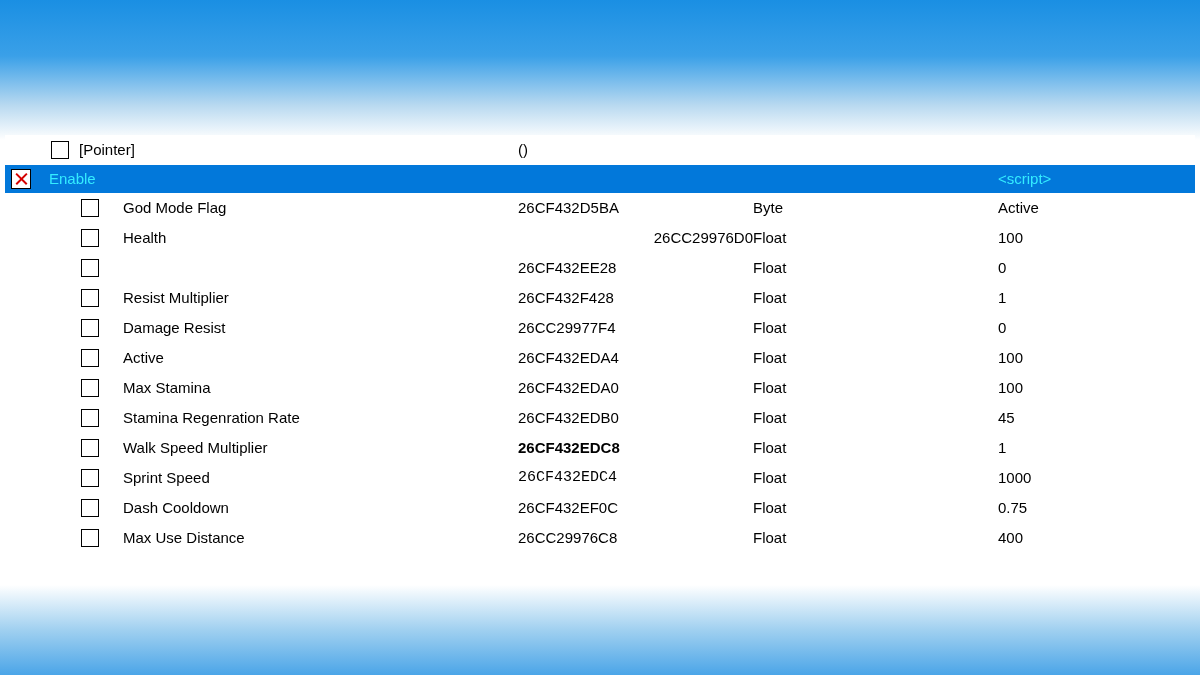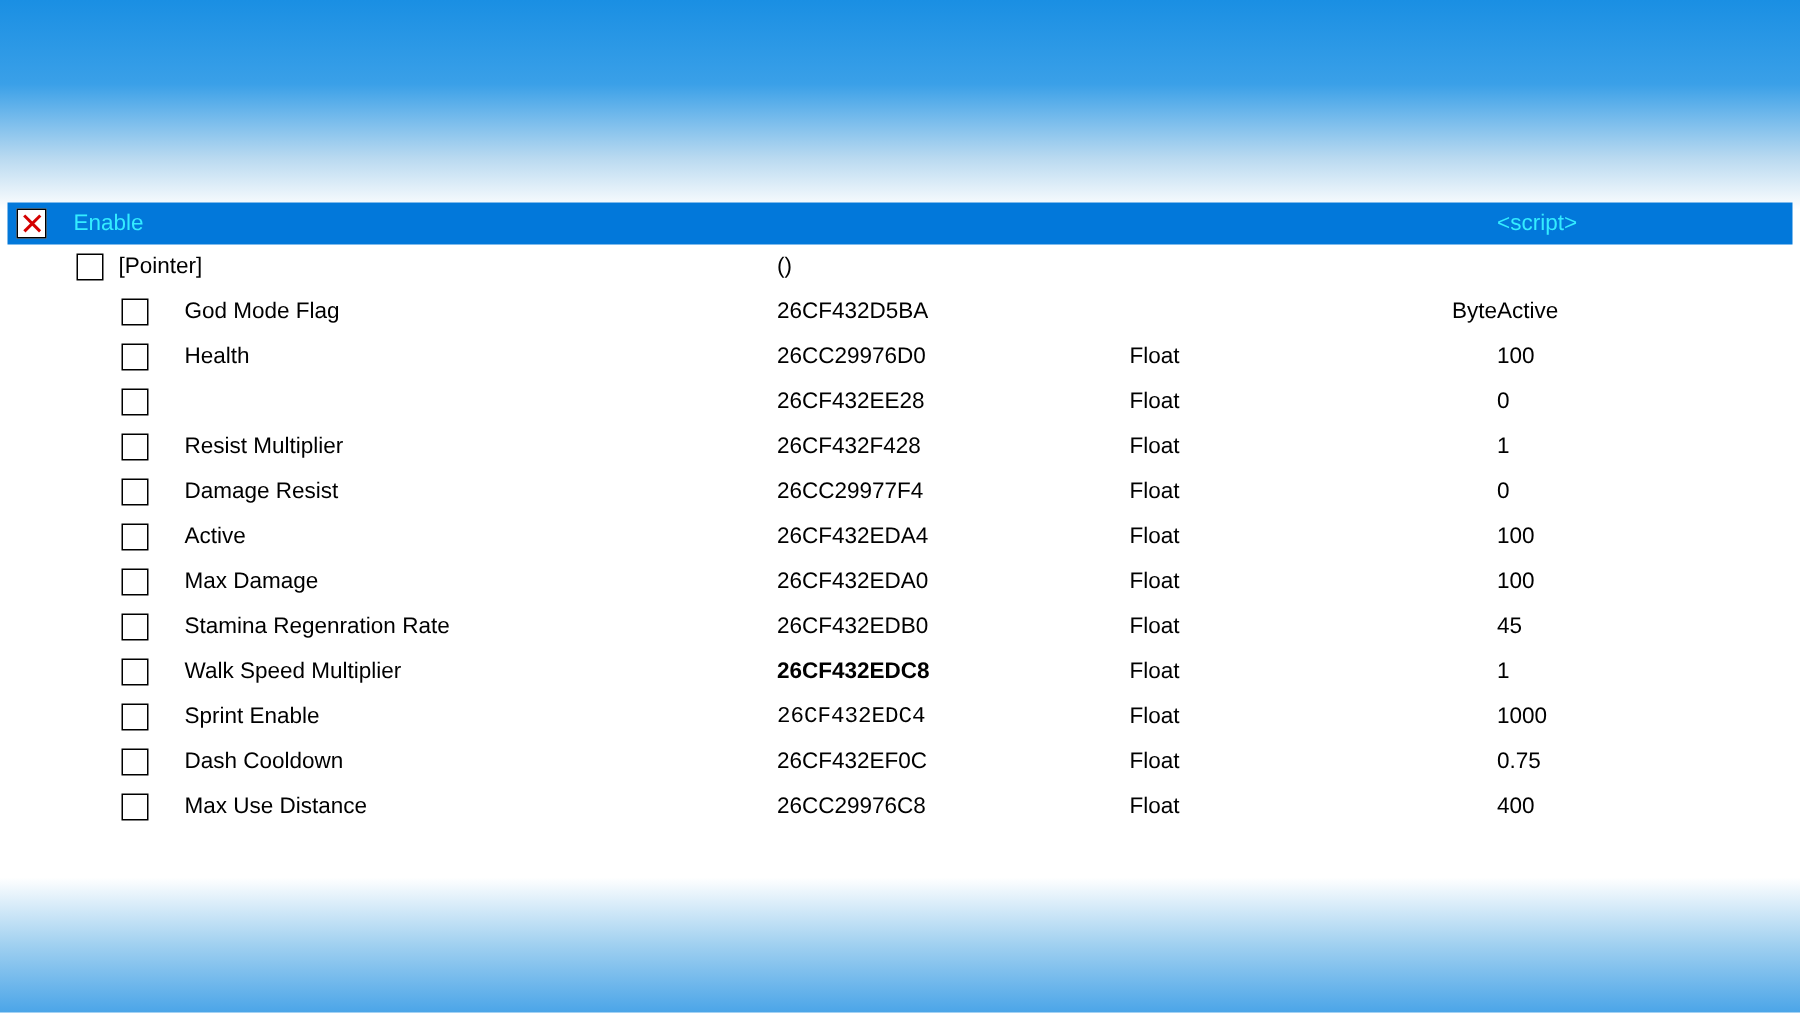--- a/index.html
+++ b/index.html
@@ -109,64 +109,64 @@
     }
     
   </style>
 </head>
 <body>
 
 <div class="top-gradient"></div>
 <div class="bottom-gradient"></div>
 
 <div class="table-container">
-
-  <div class="row row-header">
-    <div class="col-cb" style="grid-column:1;">
-      <span class="checkbox-red"></span>
-    </div>
-    <div style="grid-column:2 / span 4;" class="desc">Enable</div>
-    <div class="addr" style="grid-column:6;"></div>
-    <div class="type" style="grid-column:7;"></div>
-    <div class="val" style="grid-column:8;">&lt;script&gt;</div>
-  </div>
 
   <div class="row">
     <div style="grid-column:1;"></div>
     <div class="col-cb" style="grid-column:2;">
       <span class="checkbox"></span>
     </div>
     <div style="grid-column:3 / span 3;" class="desc">[Pointer]</div>
     <div class="addr" style="grid-column:6;">()</div>
     <div class="type" style="grid-column:7;"></div>
     <div class="val" style="grid-column:8;"></div>
   </div>
 
+  <div class="row row-header">
+    <div class="col-cb" style="grid-column:1;">
+      <span class="checkbox-red"></span>
+    </div>
+    <div style="grid-column:2 / span 4;" class="desc">Enable</div>
+    <div class="addr" style="grid-column:6;"></div>
+    <div class="type" style="grid-column:7;"></div>
+    <div class="val" style="grid-column:8;">&lt;script&gt;</div>
+  </div>
+
   <div id="rows-container">
       <div class="row">
         <div style="grid-column: 1;"></div>
         <div style="grid-column: 2;"></div>
         <div class="col-cb" style="grid-column: 3;">
           <span class="checkbox"></span>
         </div>
         <div style="grid-column: 4;"></div>
         <div class="desc" style="grid-column: 5;">God Mode Flag</div>
         <div class="addr" style="grid-column: 6;">26CF432D5BA</div>
-        <div class="type" style="grid-column: 7; text-align: right;">Byte</div>
+        <div class="type" style="grid-column: 7;">Byte</div>
         <div class="val" style="grid-column: 8;">Active</div>
       </div>
       <div class="row">
         <div style="grid-column: 1;"></div>
         <div style="grid-column: 2;"></div>
         <div class="col-cb" style="grid-column: 3;">
           <span class="checkbox"></span>
         </div>
         <div style="grid-column: 4;"></div>
         <div class="desc" style="grid-column: 5;">Health</div>
-        <div class="addr" style="grid-column: 6;">26CC29976D0</div>
+        <div class="addr" style="grid-column: 6; text-align: right;">26CC29976D0</div>
         <div class="type" style="grid-column: 7;">Float</div>
         <div class="val" style="grid-column: 8;">100</div>
       </div>
       <div class="row">
         <div style="grid-column: 1;"></div>
         <div style="grid-column: 2;"></div>
         <div class="col-cb" style="grid-column: 3;">
           <span class="checkbox"></span>
         </div>
         <div style="grid-column: 4;"></div>
@@ -210,21 +210,21 @@
         <div class="type" style="grid-column: 7;">Float</div>
         <div class="val" style="grid-column: 8;">100</div>
       </div>
       <div class="row">
         <div style="grid-column: 1;"></div>
         <div style="grid-column: 2;"></div>
         <div class="col-cb" style="grid-column: 3;">
           <span class="checkbox"></span>
         </div>
         <div style="grid-column: 4;"></div>
-        <div class="desc" style="grid-column: 5;">Max Damage</div>
+        <div class="desc" style="grid-column: 5;">Max Stamina</div>
         <div class="addr" style="grid-column: 6;">26CF432EDA0</div>
         <div class="type" style="grid-column: 7;">Float</div>
         <div class="val" style="grid-column: 8;">100</div>
       </div>
       <div class="row">
         <div style="grid-column: 1;"></div>
         <div style="grid-column: 2;"></div>
         <div class="col-cb" style="grid-column: 3;">
           <span class="checkbox"></span>
         </div>
@@ -246,21 +246,21 @@
         <div class="type" style="grid-column: 7;">Float</div>
         <div class="val" style="grid-column: 8;">1</div>
       </div>
       <div class="row">
         <div style="grid-column: 1;"></div>
         <div style="grid-column: 2;"></div>
         <div class="col-cb" style="grid-column: 3;">
           <span class="checkbox"></span>
         </div>
         <div style="grid-column: 4;"></div>
-        <div class="desc" style="grid-column: 5;">Sprint Enable</div>
+        <div class="desc" style="grid-column: 5;">Sprint Speed</div>
         <div class="addr" style="grid-column: 6; font-family: Liberation Mono, monospace;">26CF432EDC4</div>
         <div class="type" style="grid-column: 7;">Float</div>
         <div class="val" style="grid-column: 8;">1000</div>
       </div>
       <div class="row">
         <div style="grid-column: 1;"></div>
         <div style="grid-column: 2;"></div>
         <div class="col-cb" style="grid-column: 3;">
           <span class="checkbox"></span>
         </div>

